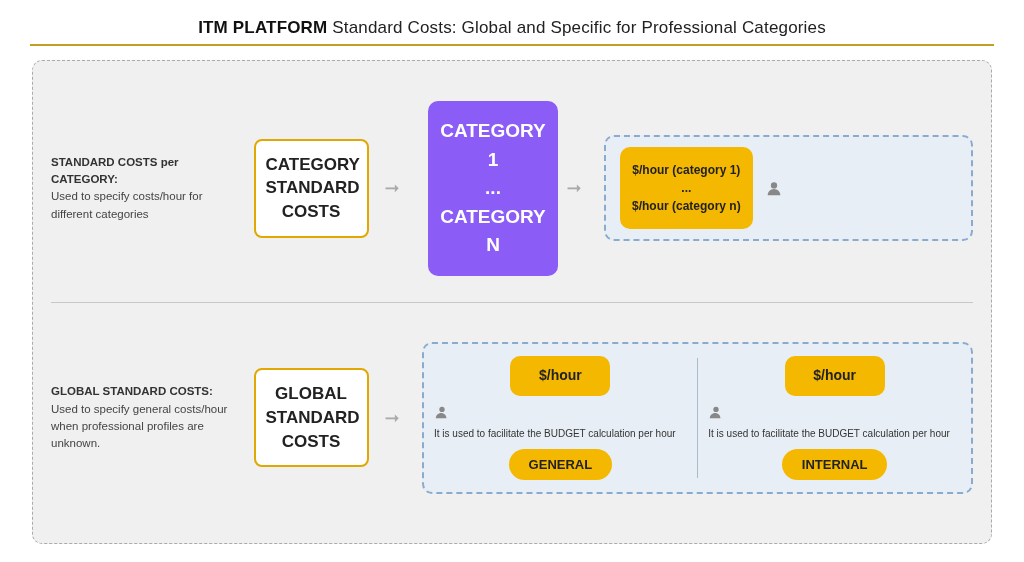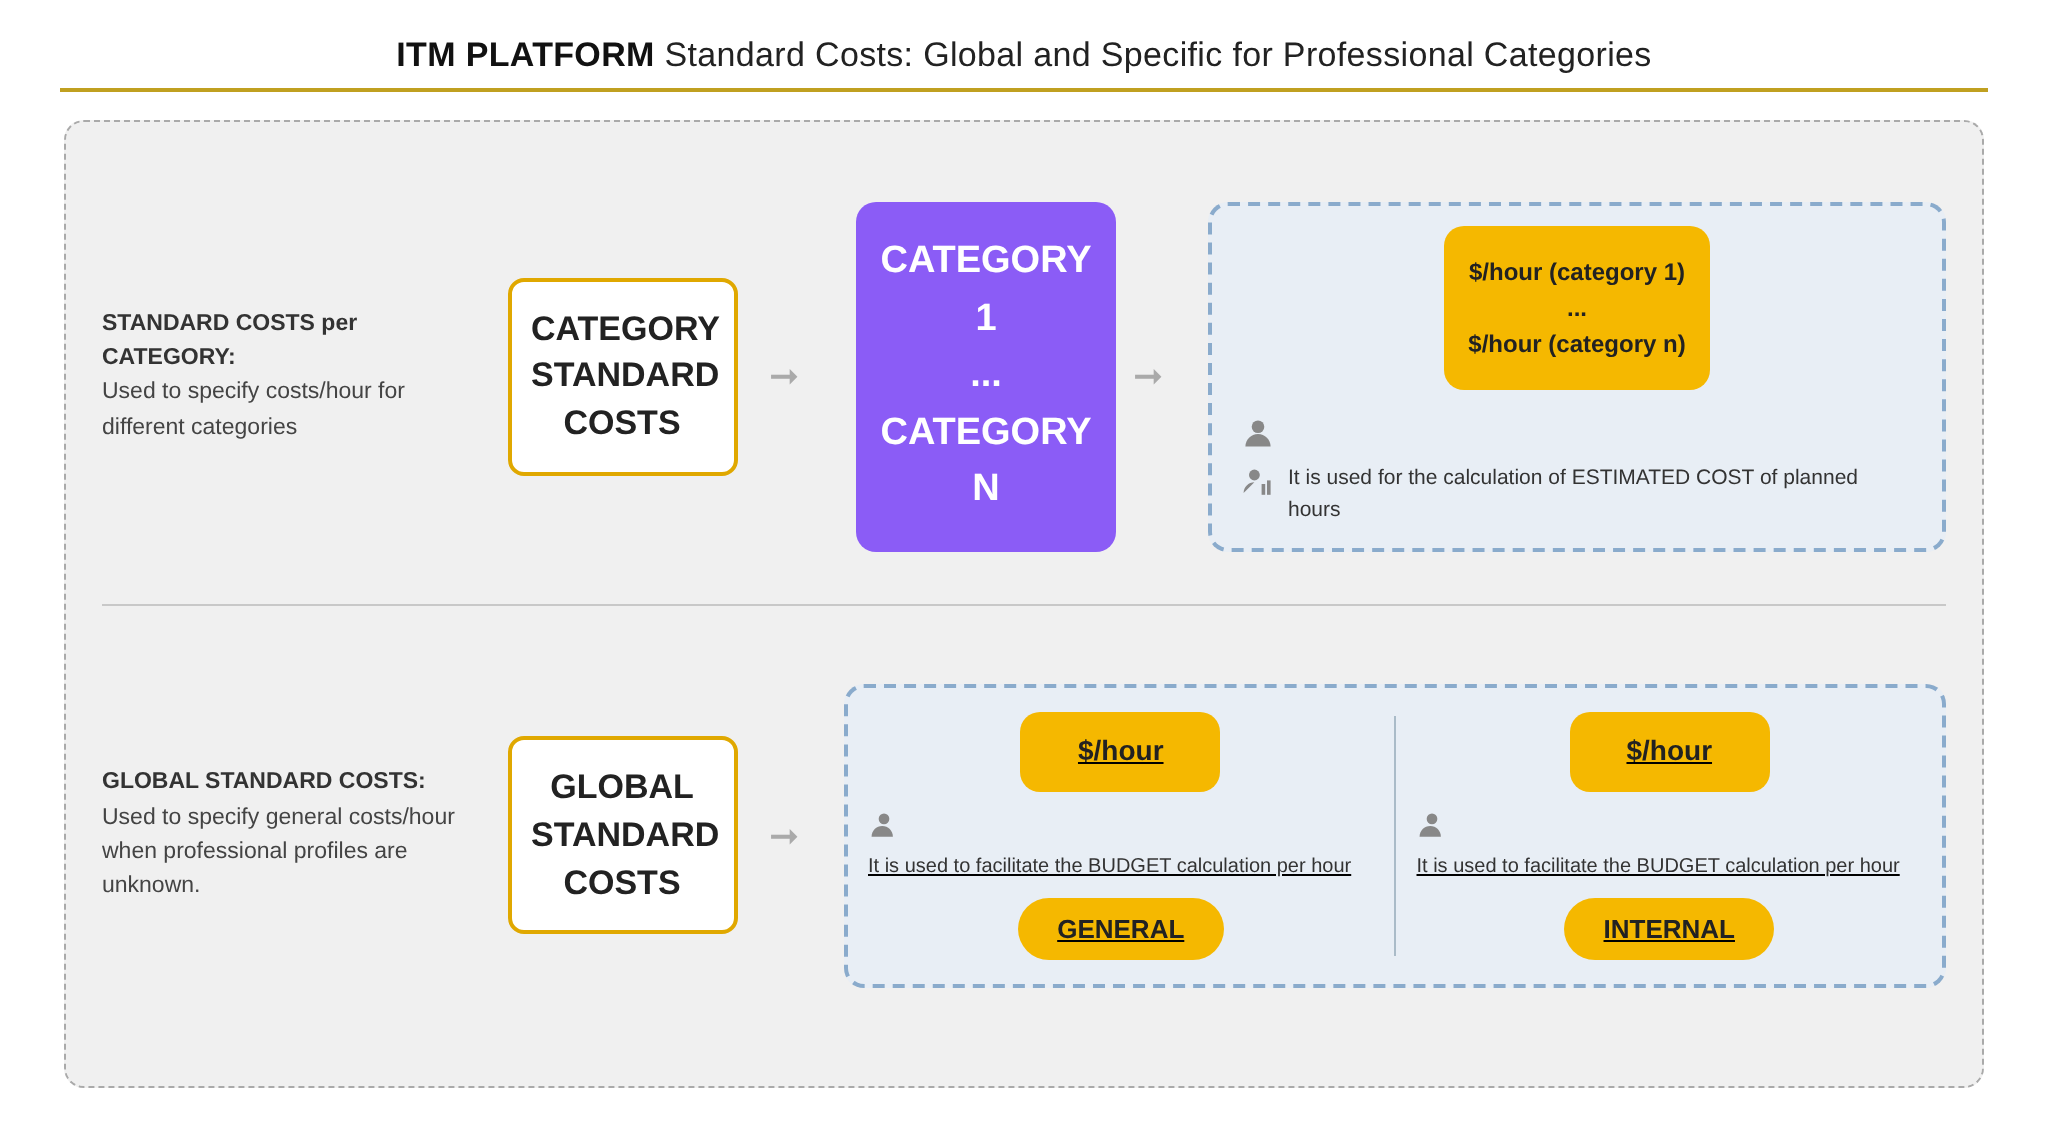--- a/index.html
+++ b/index.html
@@ -173,21 +173,20 @@
     .right-panel-bottom {
       flex: 1;
       margin-left: 14px;
       background: #e8eef5;
       border: 2px dashed #8aabcc;
       border-radius: 10px;
       display: flex;
       flex-direction: row;
       gap: 0;
       padding: 8px 0;
-      text-decoration: underline;
     }
     .right-panel-col {
       flex: 1;
       display: flex;
       flex-direction: column;
       align-items: center;
       justify-content: center;
       gap: 8px;
       padding: 4px 10px;
     }
@@ -272,44 +271,35 @@
       <div class="blue-box">
         <span>CATEGORY 1</span><br>
         <span>...</span><br>
         <span>CATEGORY N</span>
       </div>
 
       <div class="arrow-area">
         <span>➞</span>
       </div>
 
-      <div class="right-panel" style="flex-direction: column; align-items: center; gap: 12px;">
+      <div class="right-panel" style="flex-direction: row; align-items: center; gap: 12px;">
 
         <div class="orange-box" style="padding: 14px 12px; font-size: 12px; min-width: 130px;">
           <span>$/hour (category 1)</span><br>
           <span>...</span><br>
           <span>$/hour  (category n)</span>
         </div>
 
         <div class="right-info">
           <div class="info-item">
             <svg class="info-icon" viewBox="0 0 20 20" fill="#888">
               <circle cx="10" cy="6" r="3.5"></circle>
               <path d="M3 17c0-3.866 3.134-7 7-7s7 3.134 7 7"></path>
             </svg>
           </div>
-          <div class="info-item">
-            <svg class="info-icon" viewBox="0 0 20 20" fill="#888">
-              <circle cx="8" cy="5" r="3"></circle>
-              <path d="M2 15c0-3.314 2.686-6 6-6"></path>
-              <rect x="12" y="10" width="2" height="6" fill="#888"></rect>
-              <rect x="15" y="8" width="2" height="8" fill="#888"></rect>
-            </svg>
-            <span>It is used for the calculation of ESTIMATED COST of planned hours</span>
-          </div>
         </div>
       </div>
     </div>
 
     <div class="row-divider" style="width:100%;"></div>
 
     <div class="row" style="padding: 4px 0 4px 0;">
 
       <div class="left-label">
         <span class="label-title">GLOBAL STANDARD COSTS:</span><br>

